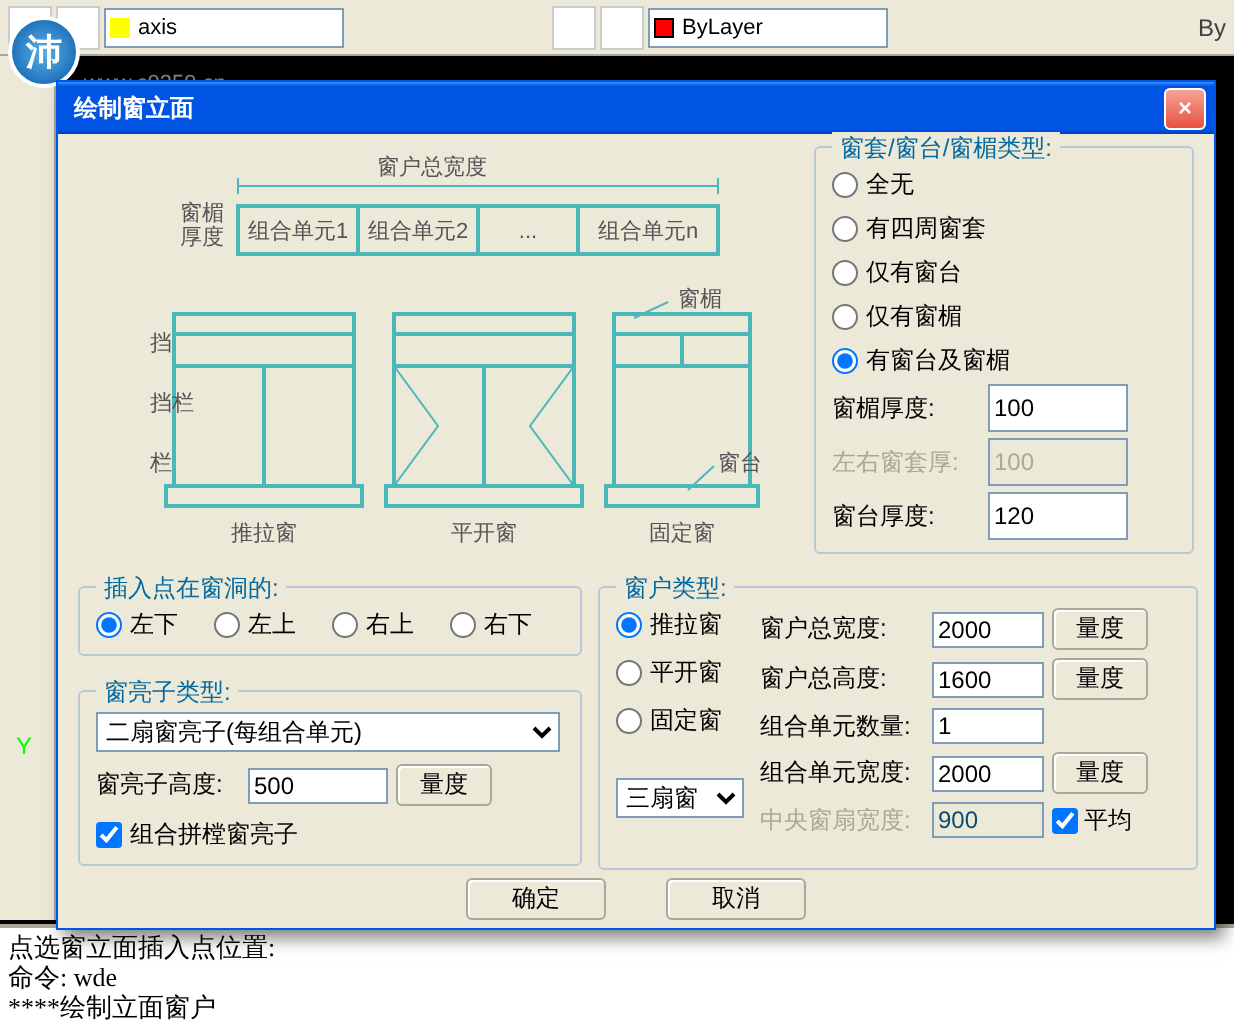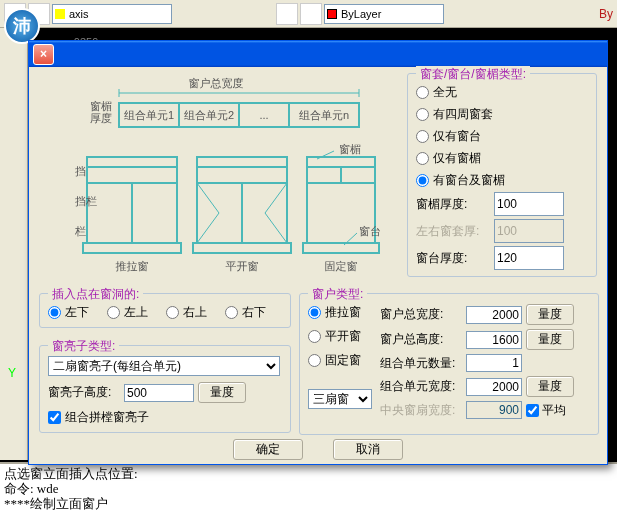--- a/index.html
+++ b/index.html
@@ -22,21 +22,21 @@
     .titlebar { height: 26px; background: linear-gradient(to bottom, #3a95ff 0%, #0054e3 8%, #0054e3 92%, #003dc0 100%); display: flex; align-items: center; padding: 0 4px; color: #fff; font-weight: bold; }
     .titlebar .title-text { flex: 1; padding-left: 4px; }
     .titlebar .close-btn { width: 21px; height: 21px; background: linear-gradient(to bottom,#f5a397,#e8513e); border: 1px solid #fff; border-radius: 3px; color: #fff; display: flex; align-items: center; justify-content: center; font-weight: bold; cursor: pointer; font-family: Arial; }
     
     .dialog-body { padding: 8px 10px; position: relative; height: calc(100% - 26px); }
     
     .diagram-area { position: absolute; left: 10px; top: 8px; width: 355px; height: 215px; }
     .diagram-area svg { width: 100%; height: 100%; }
     
     .fieldset { border: 1px solid #b8c8d8; border-radius: 3px; padding: 10px 8px 6px; position: relative; background: #ece9d8; }
-    .fieldset .legend { position: absolute; top: -8px; left: 8px; background: #ece9d8; padding: 0 4px; color: #a21caf; }
+    .fieldset .legend { position: absolute; top: -8px; left: 8px; background: #ece9d8; padding: 0 4px; color: #0369a1; }
     
     .grp-frame-type { position: absolute; right: 10px; top: 6px; width: 190px; }
     .radio-col { display: flex; flex-direction: column; gap: 5px; }
     .radio-item { display: flex; align-items: center; gap: 4px; cursor: pointer; }
     .radio-item input { margin: 0; }
     
     .param-row { display: flex; align-items: center; gap: 6px; margin-top: 3px; }
     .param-row label { width: 72px; }
     .param-row label.disabled { color: #aca899; }
     .param-row input[type=text] { width: 70px; height: 24px; border: 1px solid #7f9db9; padding: 0 2px; font-size: 12px; }
@@ -55,21 +55,21 @@
     .btn { height: 21px; padding: 0 10px; background: #ece9d8; border: 1px solid #aca899; border-radius: 3px; cursor: pointer; font-size: 12px; font-family: inherit; box-shadow: inset 1px 1px #fff; }
     .btn-measure { width: 48px; }
     
     .grp-wintype { position: absolute; left: 270px; top: 226px; width: 300px; height: 142px; }
     .wintype-body { display: flex; gap: 8px; }
     .wintype-radios { display: flex; flex-direction: column; gap: 7px; width: 68px; }
     .wintype-params { flex: 1; display: flex; flex-direction: column; gap: 4px; }
     .wp-row { display: flex; align-items: center; gap: 4px; }
     .wp-row label { width: 82px; }
     .wp-row label.disabled { color: #aca899; }
-    .wp-row input[type=text] { width: 56px; height: 18px; border: 1px solid #7f9db9; padding: 0 2px; font-size: 12px; text-align: right; }
+    .wp-row input[type=text] { width: 56px; height: 18px; border: 1px solid #7f9db9; padding: 0 2px; font-size: 12px; }
     .wp-row input[disabled] { background: #ece9d8; color: #0c4a6e; }
     .wp-chk { display: flex; align-items: center; gap: 3px; }
     
     .dialog-buttons { position: absolute; left: 0; right: 0; bottom: 4px; display: flex; justify-content: center; gap: 30px; }
     .dialog-buttons .btn { width: 70px; }
     
     .cmd-area { position: absolute; left: 0; bottom: 0; right: 0; height: 48px; background: #fff; border-top: 2px solid #aca899; font-family: "SimSun"; font-size: 13px; padding: 2px 4px; line-height: 15px; }
     
     .diagram-label { font-size: 11px; fill: #555; }
   </style>
@@ -83,35 +83,36 @@
   <div class="tb-icon"></div>
   <div class="tb-select" style="width:120px"><span class="sq" style="background:#ff0"></span>axis</div>
   <div style="flex:0 0 100px"></div>
   <div class="tb-icon"></div>
   <div class="tb-icon"></div>
   <div class="tb-select" style="width:120px">
       <span class="sq" style="background:#f00;border:1px solid #000"></span>
       <span>ByLayer</span>
     </div>
   <div style="flex:1"></div>
-  <span style="color:#b91c1c">By</span>
+  <span style="color:#404040">By</span>
 </div>
 
 <div class="logo-overlay">
   <div class="logo-circle">沛</div>
   <div class="logo-text">河东软件园</div>
   <div class="logo-sub">www.c0359.cn</div>
 </div>
 
 <div class="left-toolbar">
   <div class="y-label">Y</div>
 </div>
 
 <div class="dialog">
   <div class="titlebar">
+    <span class="title-text">绘制窗立面</span>
     <div class="close-btn">×</div>
   </div>
   <div class="dialog-body">
 
     <div class="diagram-area">
       <svg viewBox="0 0 355 215">
 
         <text x="177" y="12" text-anchor="middle" class="diagram-label">窗户总宽度</text>
         <line x1="80" y1="18" x2="320" y2="18" stroke="#4ab8b8" stroke-width="1"></line>
         <line x1="80" y1="14" x2="80" y2="22" stroke="#4ab8b8"></line>

